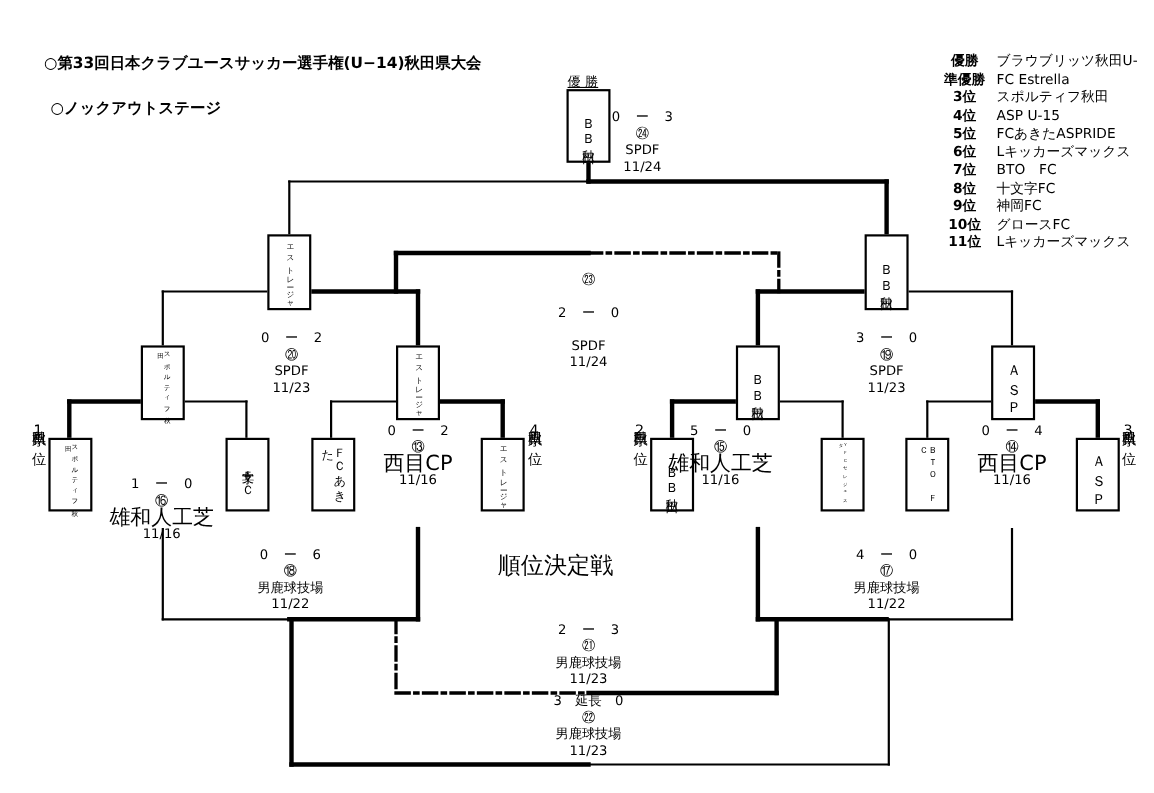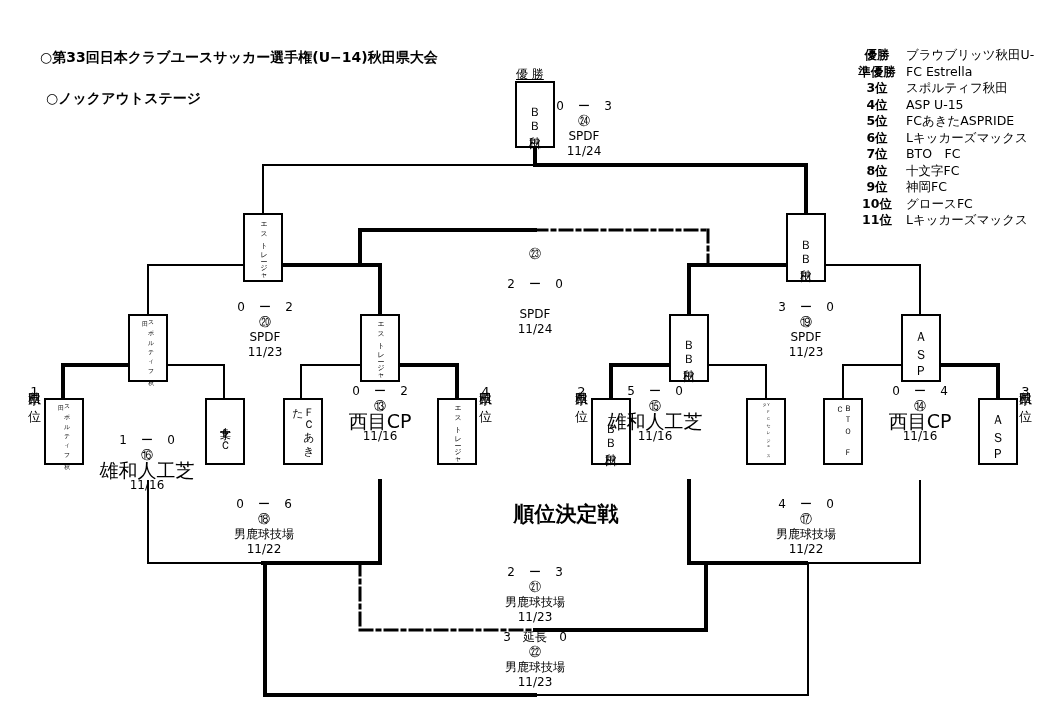--- a/index.html
+++ b/index.html
@@ -17,21 +17,21 @@
   .match { position: absolute; text-align: center; font-size: 12px; line-height: 15px; transform: translateX(-50%); white-space: nowrap; }
   .match .score { letter-spacing: 0; }
   .match .score span { display: inline-block; width: 24px; text-align: center; }
   .match .venue { font-size: 12px; }
   .match .venue.big { font-size: 19px; }
   .seedlab { position: absolute; writing-mode: vertical-rl; text-orientation: upright; font-size: 13px; line-height: 1; letter-spacing: 1px; }
   .legend { position: absolute; left: 852px; top: 47px; font-size: 12.5px; line-height: 16.5px; }
   .legend .row { display: flex; white-space: nowrap; }
   .legend .rk { width: 50px; text-align: center; font-weight: bold; }
   .legend .tm { padding-left: 4px; }
-  .center-label { position: absolute; left: 566px; top: 500px; transform: translateX(-50%); font-weight: bold; font-size: 21px; white-space: nowrap; }
+  .center-label { position: absolute; left: 505px; top: 500px; transform: translateX(-50%); font-weight: normal; font-size: 21px; white-space: nowrap; }
 </style>
 </head>
 <body>
 
 <div class="abs title" style="left:40px; top:49px;">○第33回日本クラブユースサッカー選手権(U−14)秋田県大会</div>
 <div class="abs title" style="left:46px; top:90px;text-align:right;">○ノックアウトステージ</div>
 
 <svg id="lines" width="1049" height="721">
   <g stroke="#000" fill="none" stroke-linecap="square">
 

